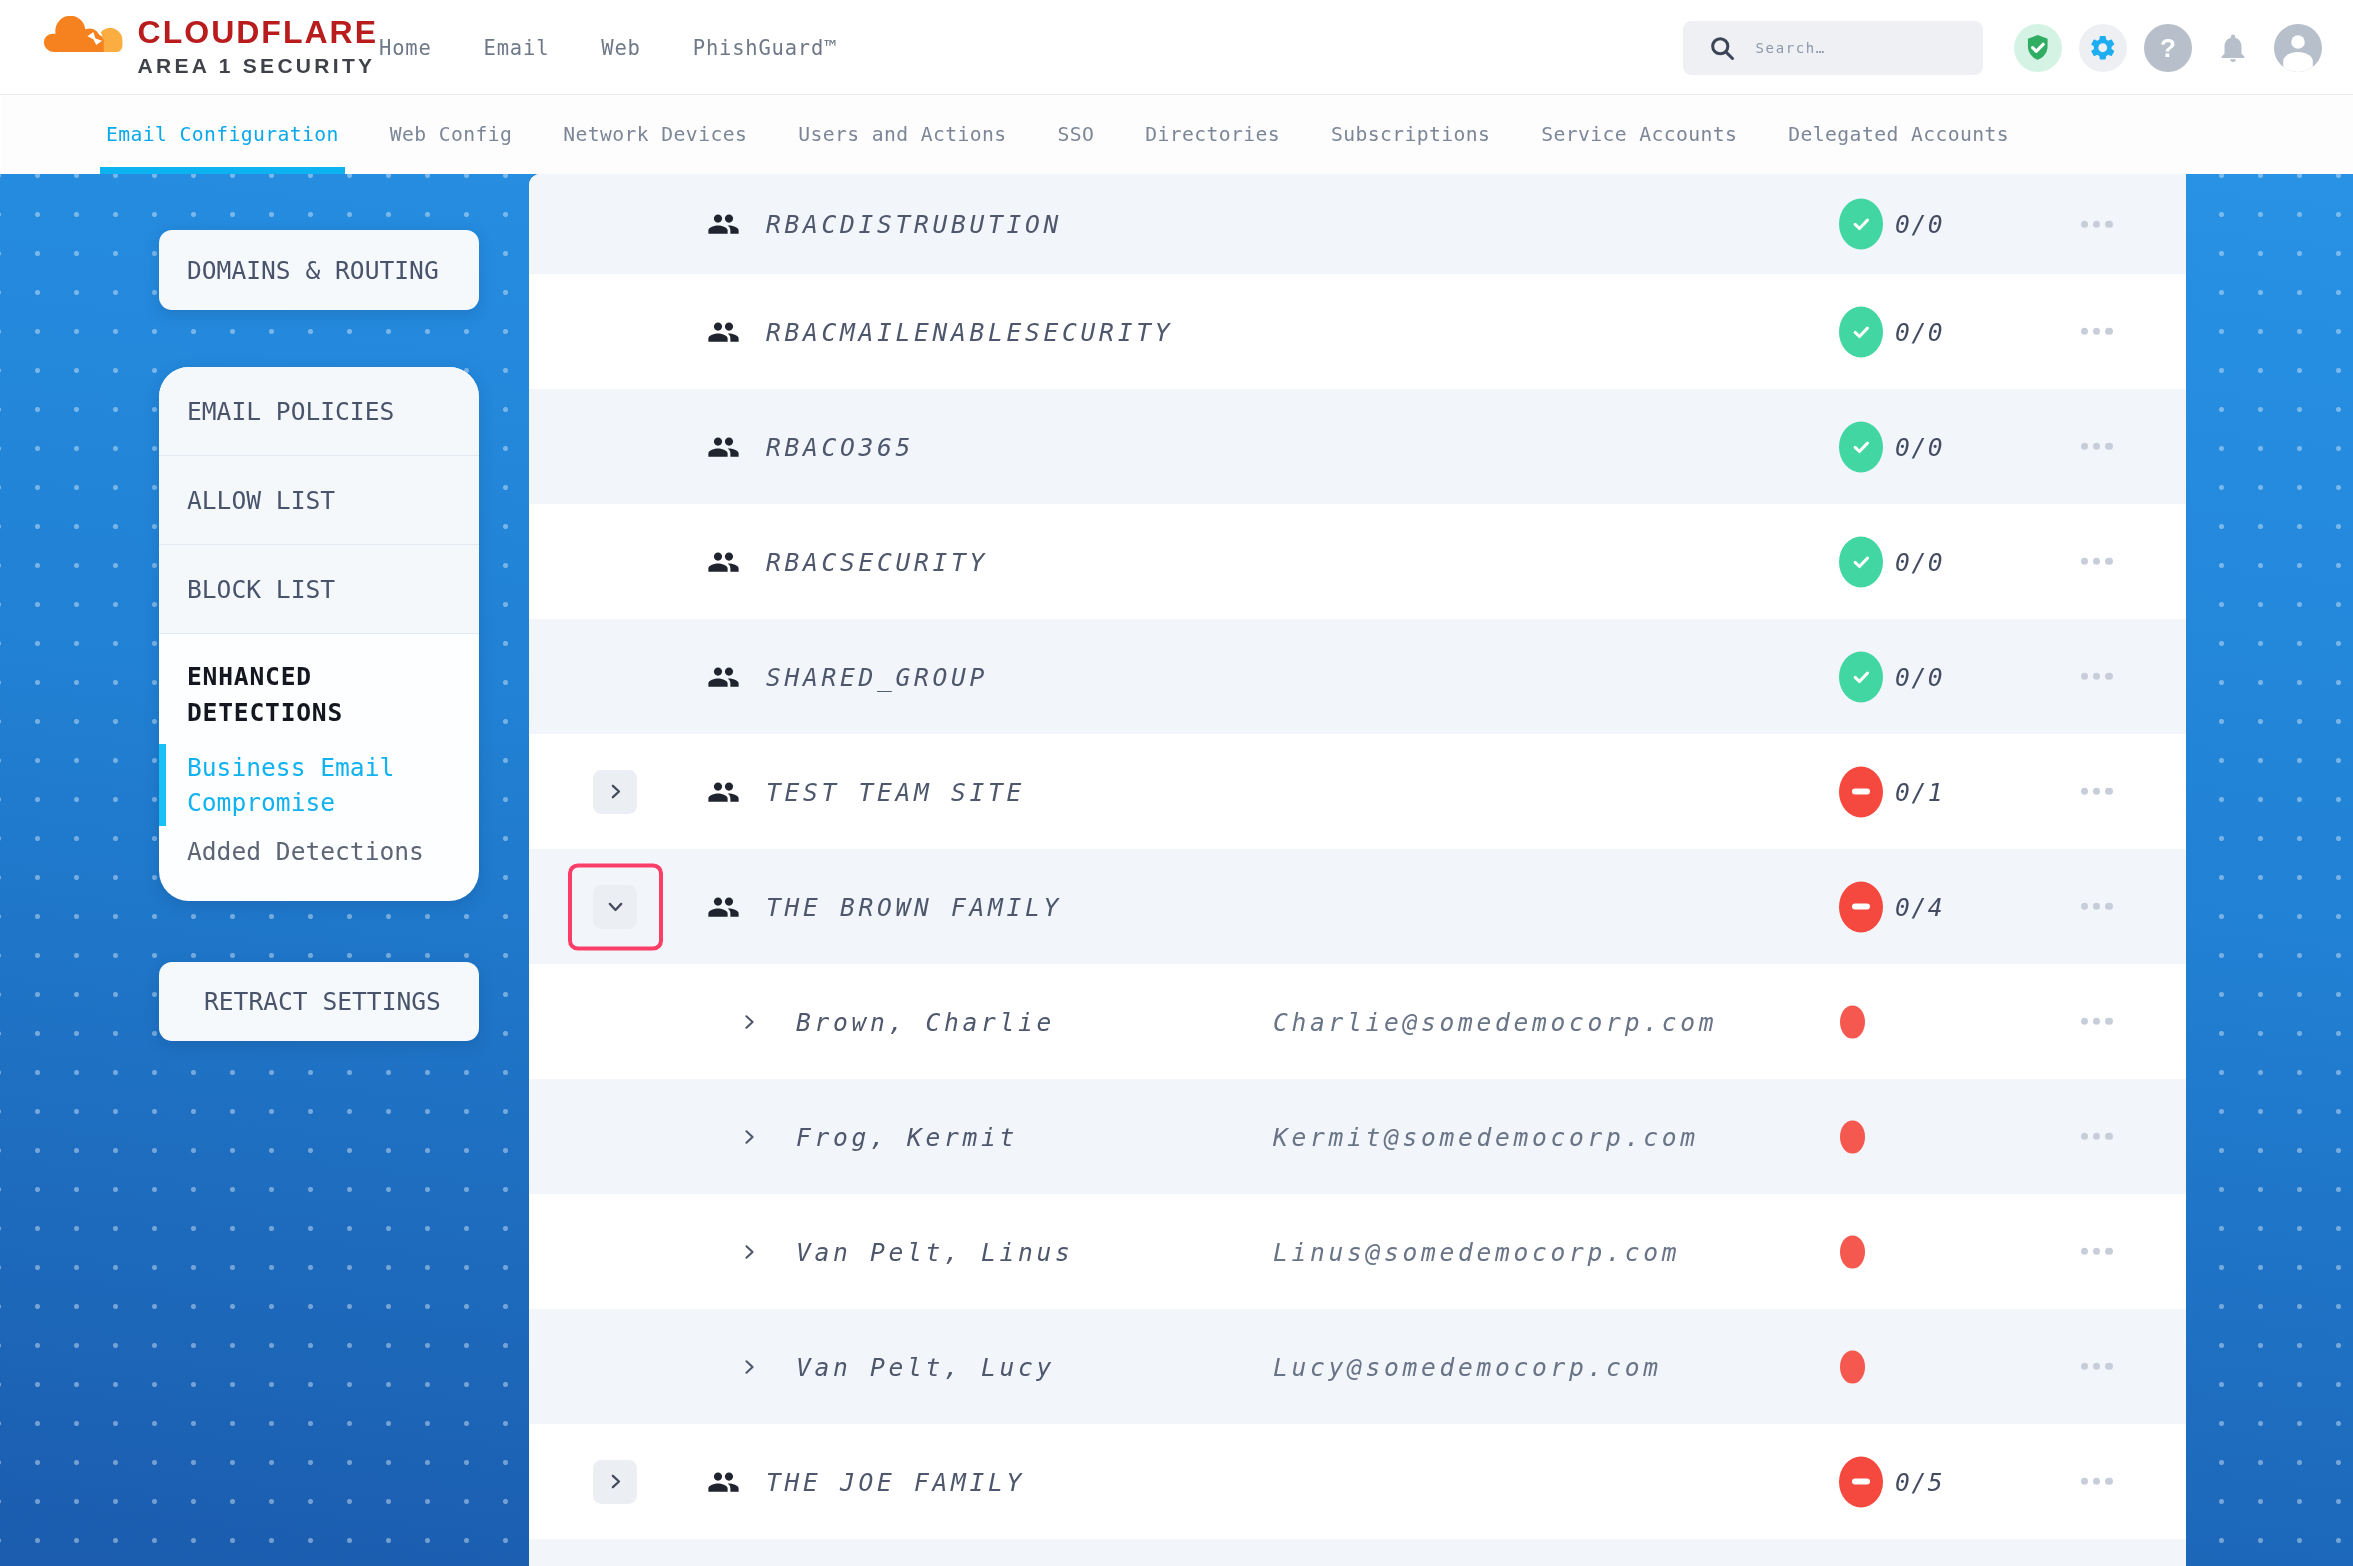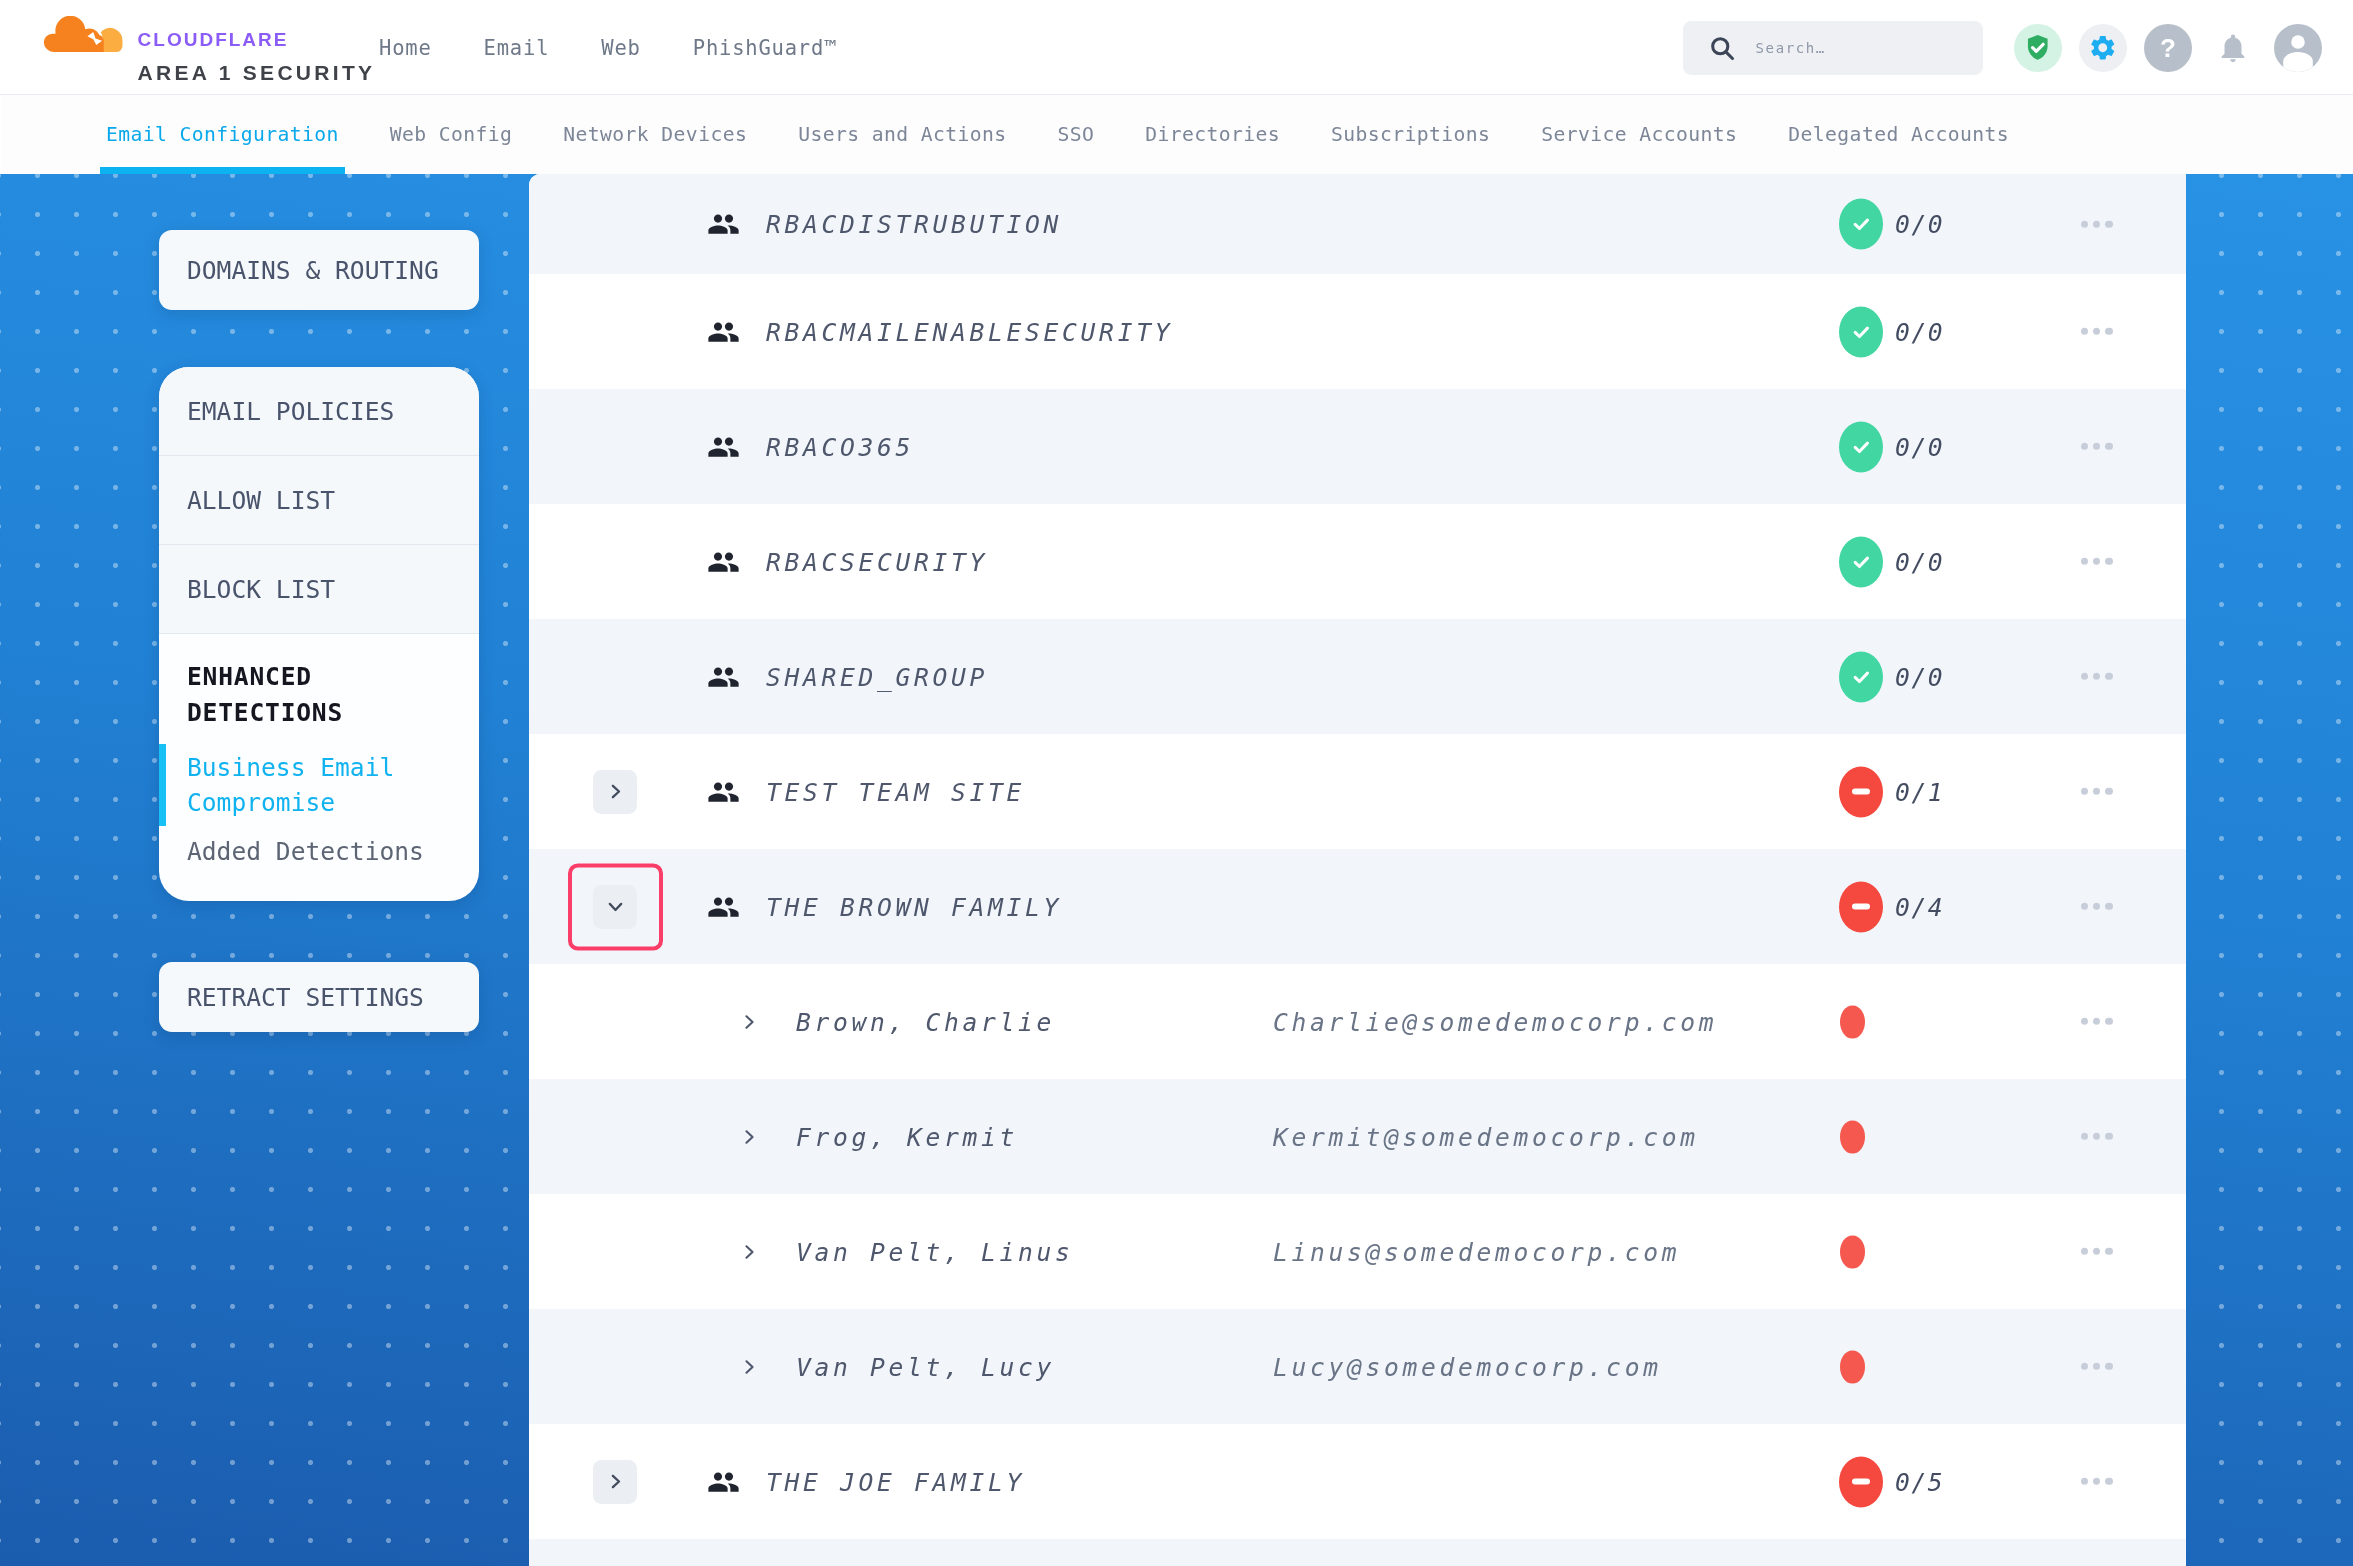--- a/index.html
+++ b/index.html
@@ -5,21 +5,21 @@
   html,body{margin:0;padding:0;background:#dfe3e8;}
   .screen{position:relative;width:2354px;height:1567px;background:#ffffff;overflow:hidden;
           font-family:"DejaVu Sans Mono","Liberation Mono",monospace;-webkit-font-smoothing:antialiased;}
 
   
   .topbar{position:absolute;left:0;top:0;width:100%;height:95px;background:#ffffff;
           border-bottom:1.6px solid #e8ecf1;box-sizing:border-box;z-index:30;}
   .brand{position:absolute;left:39px;top:8.2px;display:flex;align-items:flex-start;}
   .cloud-svg{width:92px;height:44px;margin-top:4.9px;}
   .brand-text{margin-left:6.6px;font-family:"Liberation Sans","DejaVu Sans",sans-serif;}
-  .brand-name{font-size:19px;font-weight:bold;color:#8b5cf6;letter-spacing:2px;line-height:29.5px;margin-top:17px;}
+  .brand-name{font-size:32px;font-weight:bold;color:#b91c1c;letter-spacing:2px;line-height:29.5px;margin-top:10px;}
   .brand-sub{font-size:21px;font-weight:bold;color:#3f4248;letter-spacing:3.3px;line-height:26px;margin-top:4.9px;}
   .main-nav{position:absolute;left:379px;top:0;height:95px;display:flex;align-items:center;gap:52px;}
   .nav-item{font-size:20.5px;color:#6e7888;letter-spacing:0.8px;cursor:pointer;}
   .search{position:absolute;left:1683px;top:20.5px;width:300px;height:54px;background:#eef0f4;border-radius:8.2px;
           display:flex;align-items:center;padding-left:24.6px;box-sizing:border-box;}
   .search input{border:none;outline:none;background:transparent;font-family:inherit;font-size:14px;
           color:#4c566b;letter-spacing:1.6px;margin-left:18px;width:213px;}
   .search input::placeholder{color:#8e97a8;}
   .utility{position:absolute;left:2014px;top:24px;display:flex;gap:17px;align-items:center;}
   .ucirc{width:48px;height:48px;border-radius:50%;display:flex;align-items:center;justify-content:center;cursor:pointer;}
@@ -48,21 +48,21 @@
         color:#49536b;font-size:24.6px;}
   .card-1{top:56px;height:80px;background:#f5f9fc;display:flex;align-items:center;padding-left:28px;box-sizing:border-box;cursor:pointer;}
   .card-2{top:193px;height:534px;background:#fdfeff;overflow:hidden;border-radius:30px;}
   .sb-item{height:89px;display:flex;align-items:center;padding-left:28px;box-sizing:border-box;
            background:#f4f8fb;border-bottom:1.6px solid #e2e8ef;cursor:pointer;}
   .ed-block{padding:24.6px 24.6px 0 28px;background:#fdfeff;}
   .ed-head{font-weight:bold;color:#14171f;line-height:36px;letter-spacing:0.8px;width:246px;}
   .bec{position:relative;margin-top:19.7px;color:#10b2ef;line-height:35px;width:246px;cursor:pointer;}
   .bec::before{content:"";position:absolute;left:-28px;top:-6.6px;width:6.6px;height:82px;background:#17c0f5;}
   .added{margin-top:16.4px;color:#5d6574;cursor:pointer;}
-  .card-3{top:788px;height:70px;background:#f5f9fc;display:flex;align-items:center;padding-left:28px;box-sizing:border-box;cursor:pointer;}
+  .card-3{top:788px;height:79px;background:#f5f9fc;display:flex;align-items:center;padding-left:45px;box-sizing:border-box;cursor:pointer;}
 
   
   .table{position:absolute;left:529px;top:0;width:1657px;height:1393px;border-top-left-radius:11.5px;
          overflow:hidden;background:#ffffff;}
   .row{position:relative;width:100%;font-style:italic;}
   .row.light{background:#f2f6fb;}
   .row.white{background:#ffffff;}
   .row.h1{height:100px;}
   .row.hn{height:115px;}
   .row.hp{height:30px;}

